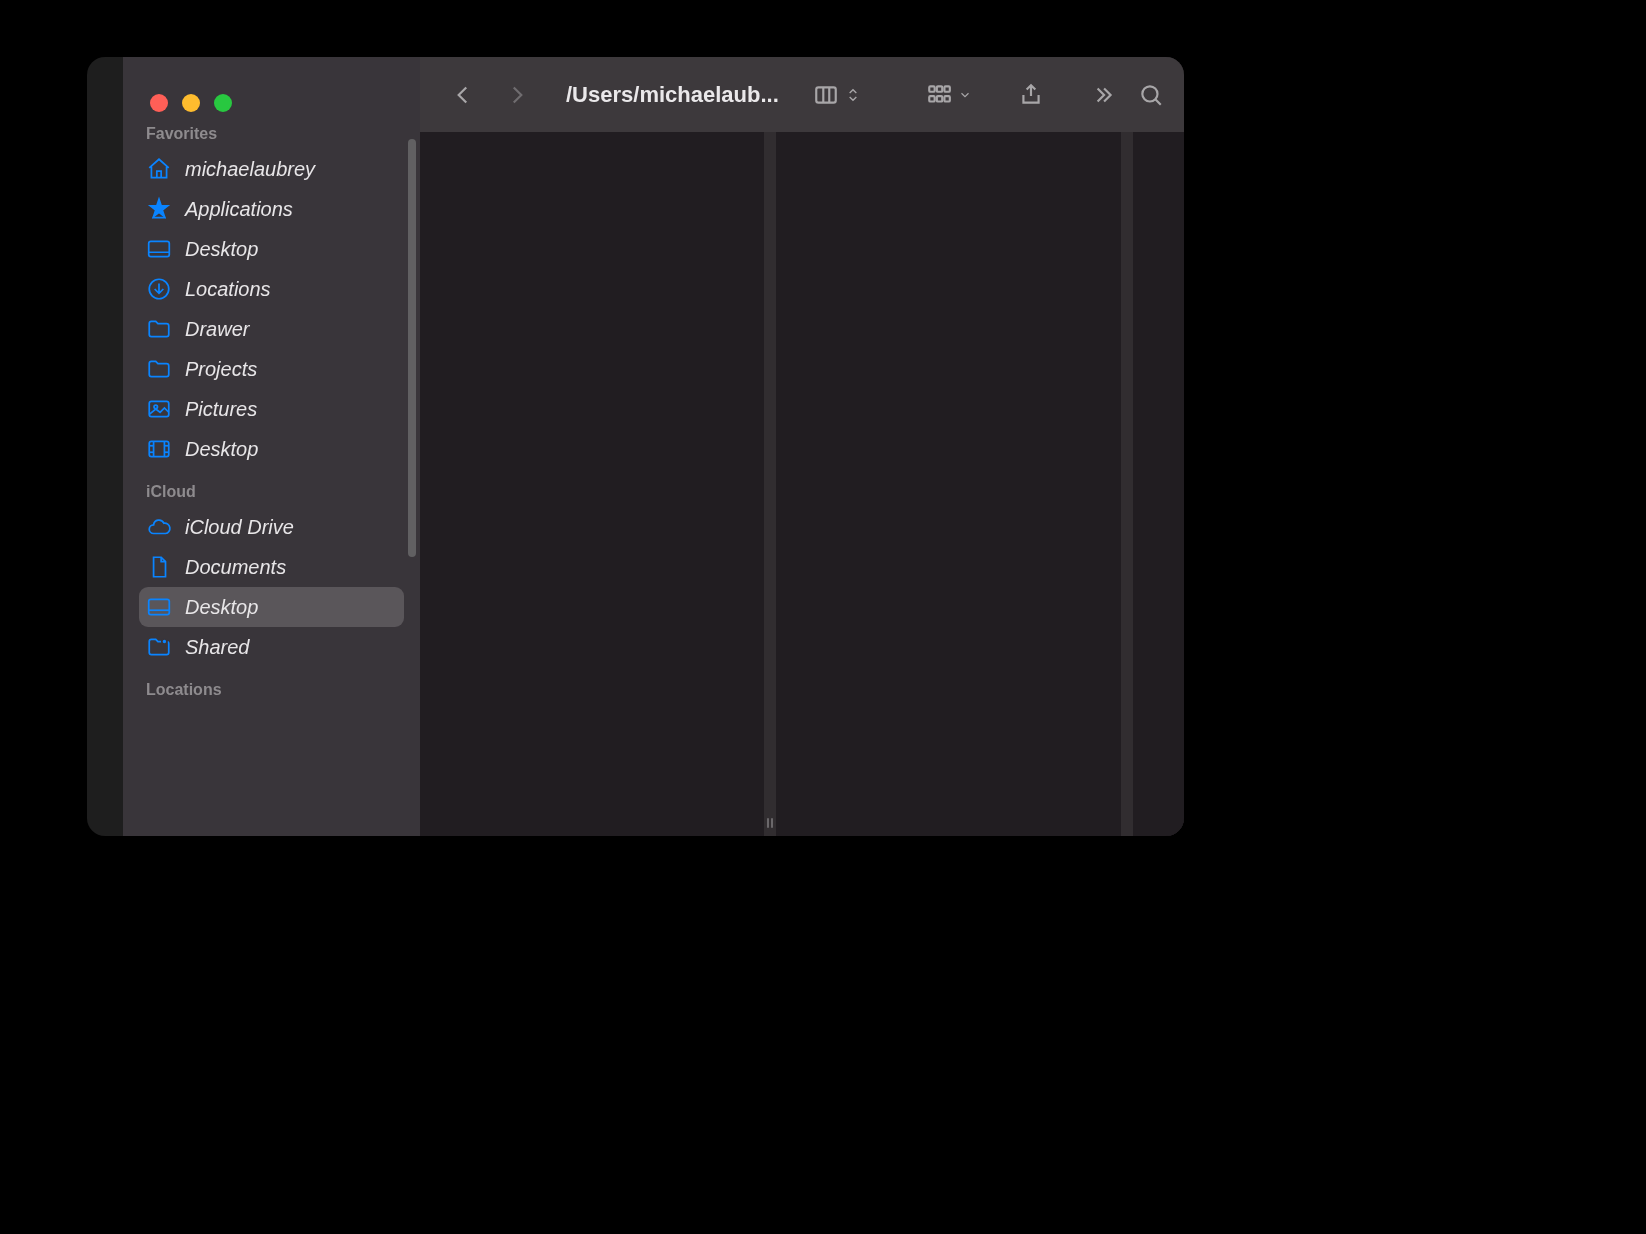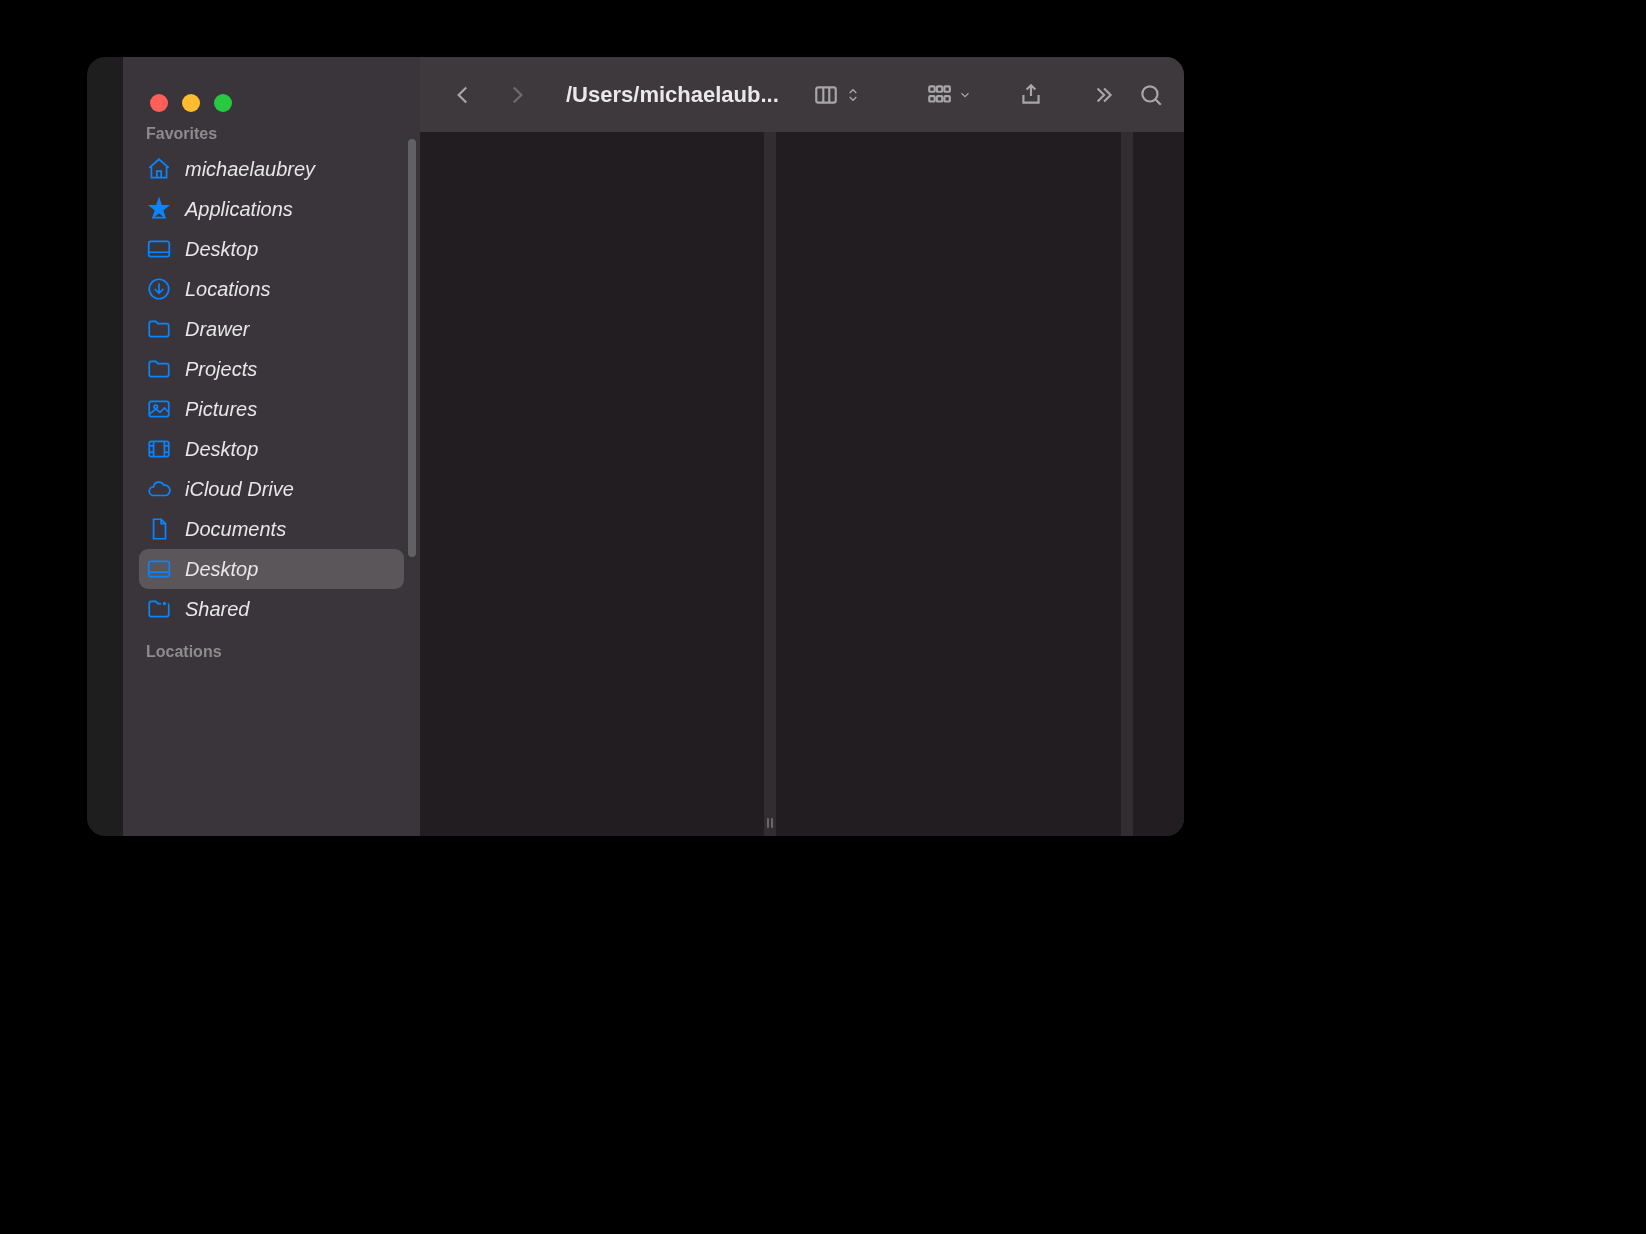--- a/index.html
+++ b/index.html
@@ -267,20 +267,21 @@
               <line x1="3" y1="9" x2="7" y2="9"></line>
               <line x1="3" y1="15" x2="7" y2="15"></line>
               <line x1="17" y1="9" x2="21" y2="9"></line>
               <line x1="17" y1="15" x2="21" y2="15"></line>
             </svg>
         </span>
         <span>Desktop</span>
       </li>
     </ul>
 
+    <div class="section-heading">iCloud</div>
     <ul class="sidebar-list">
       <li class="sidebar-item">
         <span class="icon">
           <svg viewBox="0 0 24 24">
               <path d="M7 18 a4 4 0 0 1 0-8 a5 5 0 0 1 9.5-1.5 A4 4 0 0 1 18 18 Z"></path>
             </svg>
         </span>
         <span>iCloud Drive</span>
       </li>
       <li class="sidebar-item">

